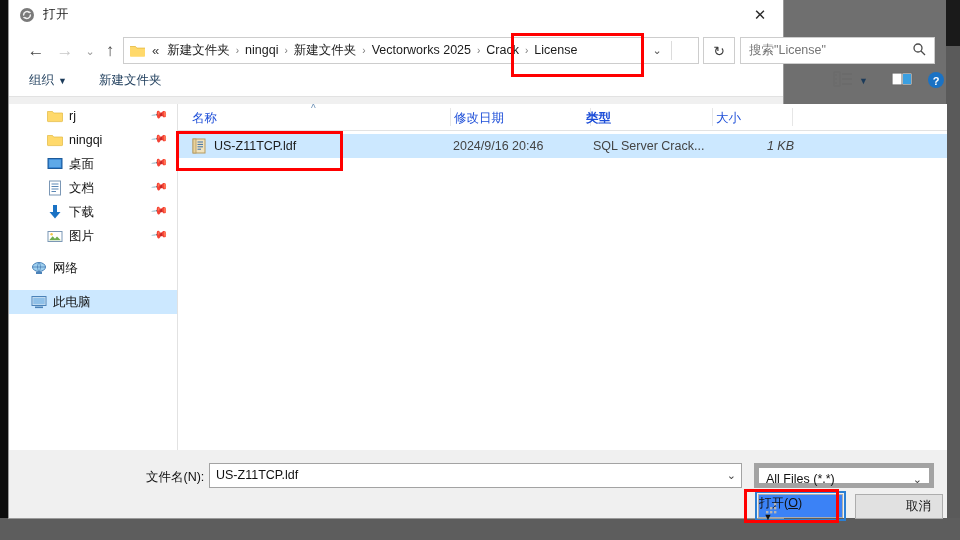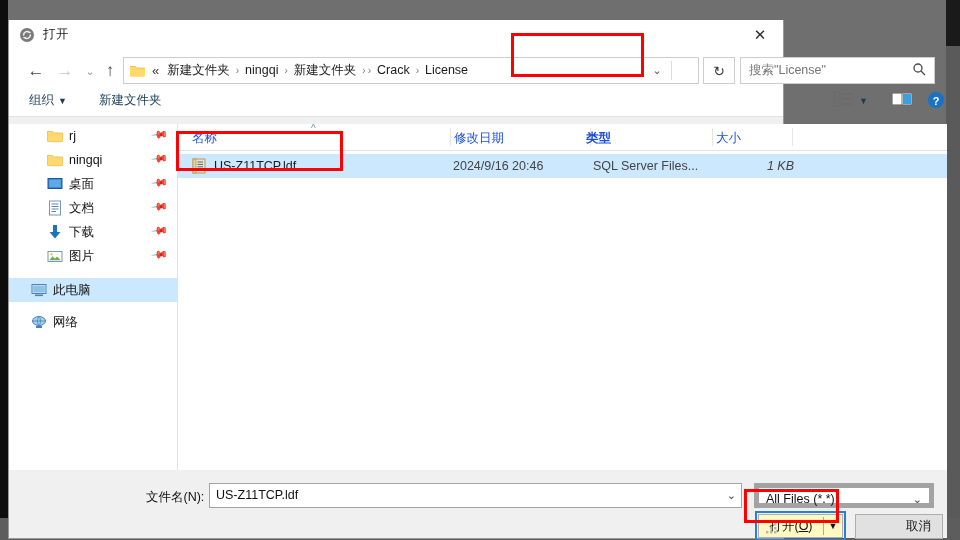--- a/index.html
+++ b/index.html
@@ -34,21 +34,20 @@
 
   
   #dialog {
     position: absolute;
     left: 8px; top: 0px;
     width: 776px; height: 519px;
     background: #f0f0f0;
     border: 1px solid #9a9a9a;
     border-top: none;
     box-sizing: border-box;
-    margin-top: 20px;
   }
 
   
   .titlebar {
     position: absolute; left: 0; top: 0; width: 100%; height: 30px;
     background: #ffffff;
     box-sizing: border-box;
   }
   .titlebar .tb-icon {
     position: absolute; left: 10px; top: 7px; width: 16px; height: 16px;
@@ -260,23 +259,23 @@
     font-size: 12.5px; color: #111;
   }
   .ft-select .caret-btn {
     position: absolute; right: 7px; top: 5px;
     font-size: 11px; color: #444;
   }
 
   .open-btn {
     position: absolute; left: 749px; top: 494px;
     width: 85px; height: 24px;
-    background: #fef9c3; border: 1px solid #adadad;
-    box-sizing: border-box;
-    display: flex; align-items: center;
+    background: #3b82f6; border: 1px solid #adadad;
+    box-sizing: border-box;
+    display: flex; align-items: flex-start; flex-direction: column;
   }
   .open-btn .ob-label {
     flex: 1; text-align: center;
     font-size: 12.5px; color: #111;
   }
   .open-btn .ob-label u { text-decoration: underline; }
   .open-btn .ob-div {
     width: 1px; height: 18px; background: #a9a9a9;
   }
   .open-btn .ob-caret {
@@ -353,20 +352,21 @@
         </svg>
       </span>
       <div class="crumbs">
         <span class="crumb ovf">«</span>
         <span class="crumb">新建文件夹</span>
         <span class="sep">›</span>
         <span class="crumb">ningqi</span>
         <span class="sep">›</span>
         <span class="crumb">新建文件夹</span>
         <span class="sep">›</span>
+        <span class="crumb">Vectorworks 2025</span>
         <span class="sep">›</span>
         <span class="crumb">Crack</span>
         <span class="sep">›</span>
         <span class="crumb">License</span>
       </div>
       <div class="addr-divider"></div>
       <div class="addr-drop">⌄</div>
     </div>
 
     <div class="refreshbtn">↻</div>
@@ -483,40 +483,40 @@
           <svg width="16" height="13" viewBox="0 0 16 13">
             <rect x="1" y="1.5" width="14" height="10" fill="#ffffff" stroke="#7b97b5" stroke-width="1"></rect>
             <path d="M2.2 10.2l3.4-4 2.4 2.6 2-2.2 3.8 3.6z" fill="#6fae4f"></path>
             <circle cx="4.6" cy="4.2" r="1.2" fill="#f2c84b"></circle>
           </svg>
         </span>
         <span class="sb-label">图片</span>
         <span class="sb-pin">📌</span>
       </div>
 
+      <div class="sb-row indent-0" style="margin-top:8px;">
+        <span class="sb-ico">
+          <svg width="16" height="14" viewBox="0 0 16 14">
+            <ellipse cx="8" cy="6" rx="6.5" ry="4.5" fill="#9fd0ef" stroke="#4b82b8" stroke-width="1"></ellipse>
+            <path d="M1.5 6h13M8 1.5c2 2.5 2 6.5 0 9M8 1.5c-2 2.5-2 6.5 0 9" fill="none" stroke="#4b82b8" stroke-width=".8"></path>
+            <rect x="5" y="10.8" width="6" height="2.2" fill="#4b82b8"></rect>
+          </svg>
+        </span>
+        <span class="sb-label">网络</span>
+      </div>
+
       <div class="sb-row indent-0 selected" style="margin-top:10px;">
         <span class="sb-ico">
           <svg width="16" height="14" viewBox="0 0 16 14">
             <rect x="1" y="1.5" width="14" height="9" fill="#dce9f5" stroke="#4b82b8" stroke-width="1"></rect>
             <rect x="2.2" y="2.6" width="11.6" height="6.8" fill="#8fc0e8"></rect>
             <rect x="4" y="11.5" width="8" height="1.6" fill="#4b82b8"></rect>
           </svg>
         </span>
         <span class="sb-label">此电脑</span>
-      </div>
-
-      <div class="sb-row indent-0" style="margin-top:8px;">
-        <span class="sb-ico">
-          <svg width="16" height="14" viewBox="0 0 16 14">
-            <ellipse cx="8" cy="6" rx="6.5" ry="4.5" fill="#9fd0ef" stroke="#4b82b8" stroke-width="1"></ellipse>
-            <path d="M1.5 6h13M8 1.5c2 2.5 2 6.5 0 9M8 1.5c-2 2.5-2 6.5 0 9" fill="none" stroke="#4b82b8" stroke-width=".8"></path>
-            <rect x="5" y="10.8" width="6" height="2.2" fill="#4b82b8"></rect>
-          </svg>
-        </span>
-        <span class="sb-label">网络</span>
       </div>
     </div>
 
     <div class="splitter"></div>
 
     <div class="filelist">
       <div class="colheader">
         <span class="sortcaret" style="left:133px;">^</span>
         <span class="col" style="left:14px;">名称</span>
         <span class="coldiv" style="left:272px;"></span>
@@ -534,21 +534,21 @@
             <rect x="2" y="1" width="12" height="14" fill="#f2e3bd" stroke="#b59a5f" stroke-width="1"></rect>
             <rect x="2" y="1" width="3" height="14" fill="#e8d29c" stroke="#b59a5f" stroke-width=".8"></rect>
             <line x1="6.5" y1="4" x2="12" y2="4" stroke="#3a6fa8" stroke-width="1"></line>
             <line x1="6.5" y1="6.4" x2="12" y2="6.4" stroke="#3a6fa8" stroke-width="1"></line>
             <line x1="6.5" y1="8.8" x2="12" y2="8.8" stroke="#3a6fa8" stroke-width="1"></line>
             <line x1="6.5" y1="11.2" x2="10" y2="11.2" stroke="#3a6fa8" stroke-width="1"></line>
           </svg>
         </span>
         <span class="cell name">US-Z11TCP.ldf</span>
         <span class="cell date">2024/9/16 20:46</span>
-        <span class="cell type">SQL Server Files...</span>
+        <span class="cell type">SQL Server Crack...</span>
         <span class="cell size">1 KB</span>
       </div>
     </div>
   </div>
 
   <div class="footer">
     <span class="fn-label">文件名(N):</span>
     <div class="fn-input">
       <span class="val">US-Z11TCP.ldf</span>
       <span class="caret-btn">⌄</span>

